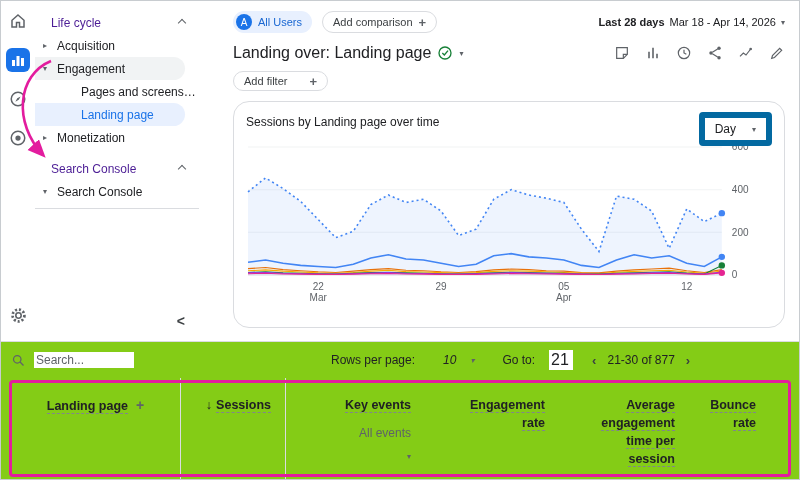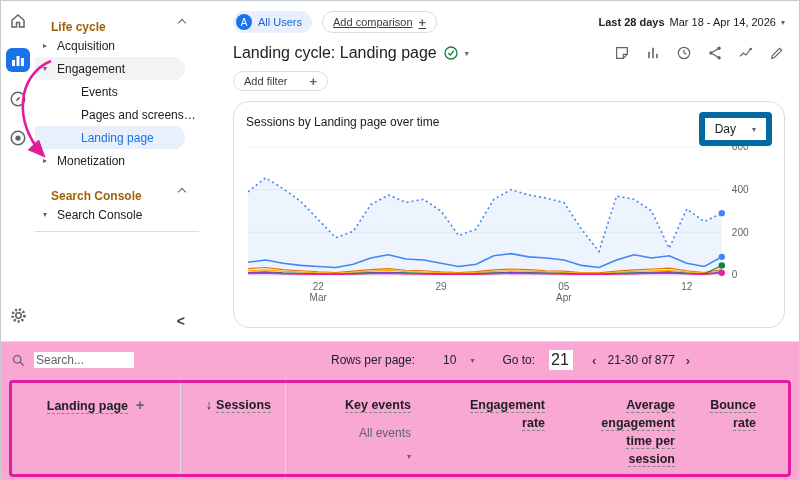--- a/index.html
+++ b/index.html
@@ -15,40 +15,40 @@
   .rail { flex:0 0 34px; display:flex; flex-direction:column; align-items:center;
           padding-top:8px; gap:15px; position:relative; }
   .rail-btn { width:24px; height:24px; display:flex; align-items:center; justify-content:center; cursor:pointer; }
   .rail-active { background:#1a73e8; border-radius:6px; }
   .rail-gear { position:absolute; bottom:14px; }
 
   
   .sidebar { flex:0 0 164px; padding-top:10px; font-size:12px; position:relative; }
   .srow { height:23px; display:flex; align-items:center; padding-left:16px; position:relative; cursor:pointer; }
   .srow .rlabel { white-space:nowrap; overflow:hidden; text-overflow:ellipsis; max-width:118px; }
-  .section-head { font-weight:bold; color:#a16207;align-items:flex-end; }
+  .section-head { font-weight:normal; color:#4c1d95; }
   .tri { flex:0 0 14px; margin-left:-8px; font-size:8px; color:#5f6368; }
   .child { padding-left:46px; }
   .chev-up { position:absolute; right:14px; top:9px; width:6px; height:6px;
              border-left:1.5px solid #5f6368; border-top:1.5px solid #5f6368; transform:rotate(45deg); }
   .row-selected { background:#e8f0fe; color:#1a73e8; border-radius:0 14px 14px 0; margin-right:14px; }
   .row-hl { background:#f1f3f4; border-radius:0 14px 14px 0; margin-right:14px; }
   .side-divider { height:1px; background:#dadce0; margin:5px 0 3px 0; }
   .collapse-btn { position:absolute; right:14px; bottom:12px; font-size:14px; font-weight:bold; color:#3c4043; cursor:pointer; }
   .gap-top { margin-top:8px; }
 
   
   .main { flex:1; padding:10px 14px 0 34px; position:relative; }
   .chips-row { display:flex; align-items:center; }
   .chip-users { display:flex; align-items:center; gap:6px; background:#e8f0fe; border-radius:12px;
                 padding:2px 10px 2px 3px; font-size:11px; color:#1967d2; height:22px; cursor:pointer; }
   .chip-users .avatar { width:16px; height:16px; border-radius:50%; background:#1a73e8; color:#fff;
                         font-size:10px; display:flex; align-items:center; justify-content:center; }
   .chip-outline { display:flex; align-items:center; gap:6px; border:1px solid #dadce0; border-radius:12px;
-                  padding:2px 10px; font-size:11px; color:#3c4043; height:22px; cursor:pointer;text-decoration:underline; }
+                  padding:2px 10px; font-size:11px; color:#3c4043; height:22px; cursor:pointer; }
   .ml10 { margin-left:10px; }
   .plus-glyph { color:#5f6368; font-size:13px; font-weight:bold; }
   .date-box { margin-left:auto; display:flex; align-items:center; gap:5px; font-size:11px; cursor:pointer; }
   .date-preset { font-weight:bold; }
   .caret { font-size:8px; color:#5f6368; }
 
   .title-row { display:flex; align-items:center; margin-top:11px; gap:6px; }
   .page-title { font-size:16px; }
   .actions { margin-left:auto; display:flex; gap:15px; align-items:center; }
   .act-ic { cursor:pointer; display:flex; }
@@ -59,21 +59,21 @@
 
   .card { margin-top:10px; border:1px solid #dadce0; border-radius:16px; height:227px;
           padding:13px 12px 0 12px; position:relative; }
   .card-title { font-size:12px; }
   .day-select { position:absolute; top:10px; right:12px; border:6px solid #0369a1; border-radius:4px;
                 padding:4px 10px; font-size:12px; display:flex; gap:16px; align-items:center; cursor:pointer; }
   svg.chart { margin-top:12px; width:100%; height:172px; display:block; }
 
   
   .bottom { position:absolute; left:0; top:340px; width:800px; height:140px;
-            border-top:1px solid #dadce0; background:#f9a8d4; }
+            border-top:1px solid #dadce0; background:#84cc16; }
   .tbar { height:36px; display:flex; align-items:center; padding:0 10px; position:relative; font-size:12px; }
   .search-wrap { display:flex; align-items:center; gap:8px; }
   .search-input { border:none; outline:none; font-size:12px; width:100px; font-family:inherit; color:#202124; }
   .search-input::placeholder { color:#5f6368; }
   .rows-cluster { position:absolute; left:330px; display:flex; align-items:center; } .rc-gap14 { margin-left:14px; } .rc-gap28 { margin-left:28px; }
   .goto-input { width:24px; border:none; outline:none; font-size:16px; font-family:inherit; color:#202124; }
   .pg-chev { color:#3c4043; font-size:13px; padding:0 5px; cursor:pointer; font-weight:bold; }
 
   .thead { display:flex; height:104px; padding-left:10px; font-size:12.5px; }
   .th { padding-top:18px; line-height:18px; }
@@ -138,23 +138,20 @@
     </div>
     <div class="srow">
       <span class="tri">▸</span>
       <span class="rlabel">Acquisition</span>
     </div>
     <div class="srow row-hl">
       <span class="tri">▾</span>
       <span class="rlabel">Engagement</span>
     </div>
     <div class="srow child">
-      <span class="rlabel">Events</span>
-    </div>
-    <div class="srow child">
       <span class="rlabel">Pages and screens: Page p...</span>
     </div>
     <div class="srow child row-selected">
       <span class="rlabel">Landing page</span>
     </div>
     <div class="srow">
       <span class="tri">▸</span>
       <span class="rlabel">Monetization</span>
     </div>
     <div class="srow section-head gap-top">
@@ -180,21 +177,21 @@
         <span class="plus-glyph">+</span>
       </div>
       <div class="date-box">
         <span class="date-preset">Last 28 days</span>
         <span>Mar 18 - Apr 14, 2026</span>
         <span class="caret">▾</span>
       </div>
     </div>
 
     <div class="title-row">
-      <span class="page-title">Landing cycle: Landing page</span>
+      <span class="page-title">Landing over: Landing page</span>
       <span style="display:flex;">
         <svg width="16" height="16" viewBox="0 0 24 24">
             <circle cx="12" cy="12" r="9" fill="none" stroke="#188038" stroke-width="2"></circle>
             <path d="M8 12 l3 3 l5.5 -6.5" fill="none" stroke="#188038" stroke-width="2"></path>
           </svg>
       </span>
       <span class="caret">▾</span>
       <div class="actions">
         <span class="act-ic">
           <svg width="16" height="16" viewBox="0 0 24 24">
@@ -297,21 +294,21 @@
       <span style="display:flex;">
         <svg width="15" height="15" viewBox="0 0 24 24">
             <circle cx="10" cy="10" r="6" fill="none" stroke="#5f6368" stroke-width="2"></circle>
             <line x1="14.5" y1="14.5" x2="20" y2="20" stroke="#5f6368" stroke-width="2"></line>
           </svg>
       </span>
       <input class="search-input" placeholder="Search..." style="">
     </div>
     <div class="rows-cluster">
       <span>Rows per page:</span>
-      <span class="rc-gap28" style="display:flex;align-items:center;gap:14px;cursor:pointer;">
+      <span class="rc-gap28" style="display:flex;align-items:center;gap:14px;cursor:pointer;font-style:italic;">
         <span>10</span>
         <span class="caret">▾</span>
       </span>
       <span class="rc-gap28">Go to:</span>
       <input class="goto-input rc-gap14" value="21" style="">
       <span class="pg-chev rc-gap14">‹</span>
       <span style="margin-left:6px;">21-30 of 877</span>
       <span class="pg-chev" style="margin-left:6px;">›</span>
     </div>
   </div>

